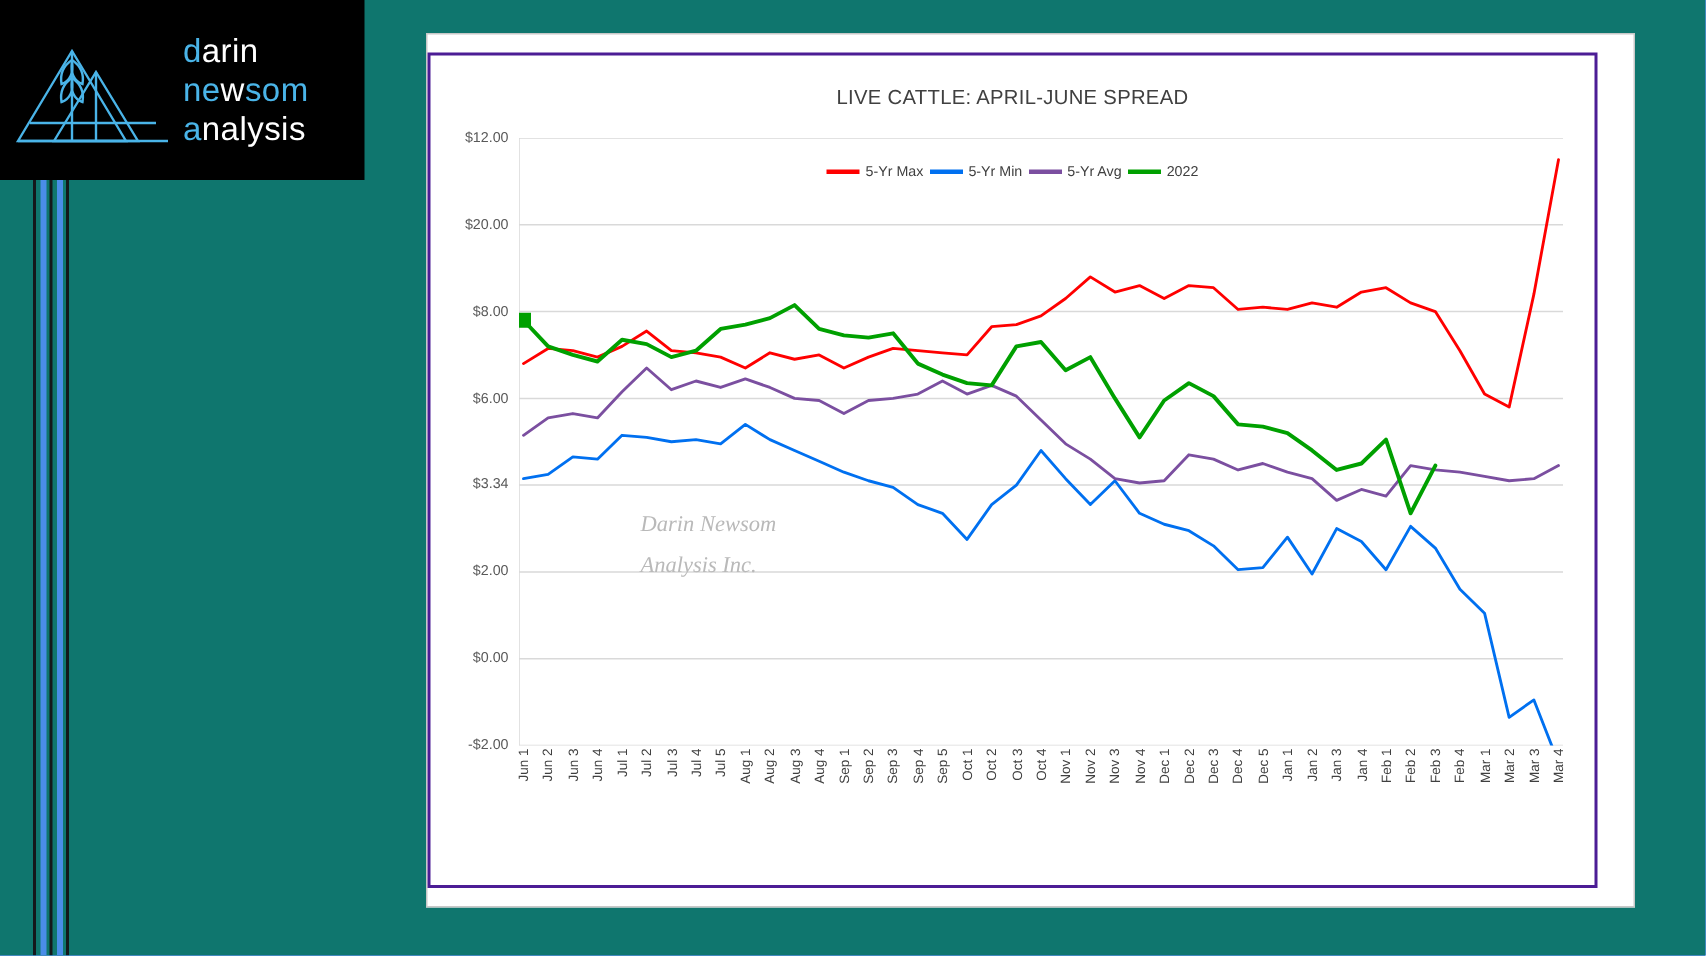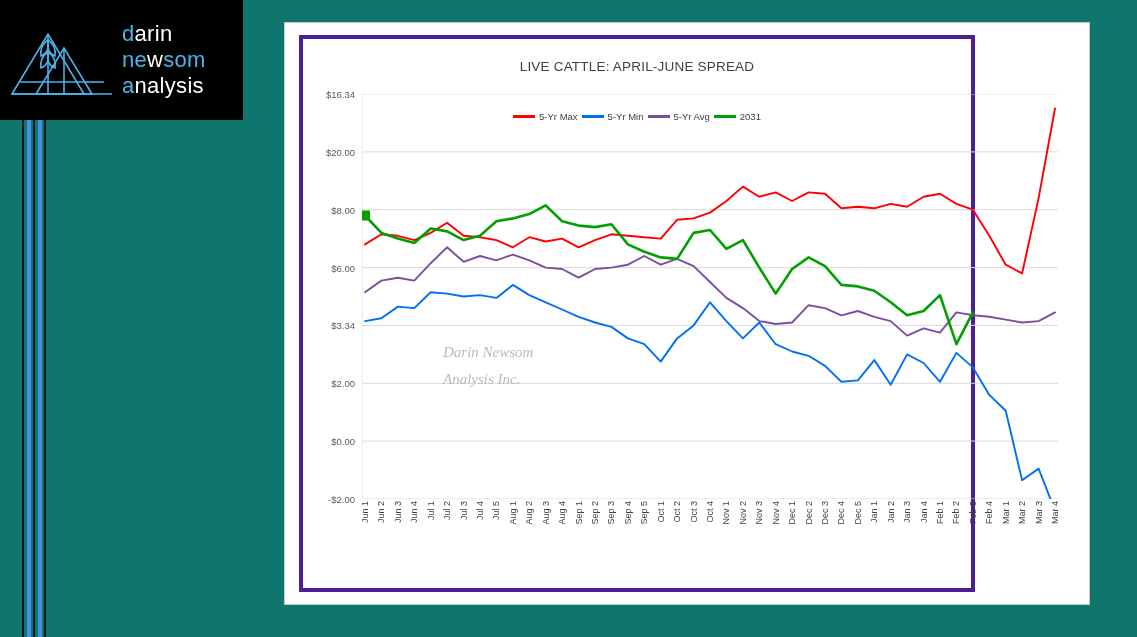--- a/index.html
+++ b/index.html
@@ -62,26 +62,26 @@
     left: 284px;
     top: 22px;
     width: 806px;
     height: 583px;
     background: #ffffff;
     border: 1px solid #c8c8c8;
     box-sizing: border-box;
   }
   .chart-inner {
     position: absolute;
-    left: 14px;
+    left: 0;
     top: 12px;
-    width: 676px;
+    width: 780px;
     height: 557px;
     background: #ffffff;
-    border: 4px solid #4c1d95;
+    border: 2px solid #4c1d95;
     box-sizing: border-box;
   }
   .chart-title {
     position: absolute;
     left: 0;
     top: 20px;
     width: 100%;
     text-align: center;
     font-size: 13.5px;
     color: #404040;
@@ -208,33 +208,33 @@
           <div class="legend-item">
             <span class="legend-swatch" style="background: rgb(0, 112, 240);"></span>
             <span>5-Yr Min</span>
           </div>
           <div class="legend-item">
             <span class="legend-swatch" style="background: rgb(123, 79, 160);"></span>
             <span>5-Yr Avg</span>
           </div>
           <div class="legend-item">
             <span class="legend-swatch" style="background: rgb(0, 160, 0);"></span>
-            <span>2031</span>
+            <span>2022</span>
           </div>
         </div>
 
       <div class="y-labels" id="y-labels">
           <span style="top: 405px;">-$2.00</span>
           <span style="top: 347.1px;">$0.00</span>
           <span style="top: 289.3px;">$2.00</span>
           <span style="top: 231.4px;">$3.34</span>
           <span style="top: 173.6px;">$6.00</span>
           <span style="top: 115.7px;">$8.00</span>
           <span style="top: 57.9px;">$20.00</span>
-          <span style="top: 0px;">$16.34</span>
+          <span style="top: 0px;">$12.00</span>
         </div>
 
       <div class="plot">
         <svg id="plot-svg" width="696" height="405" viewBox="0 0 696 405">
             <line x1="0" y1="405.0" x2="696" y2="405.0" stroke="#d9d9d9" stroke-width="1"></line>
             <line x1="0" y1="347.1" x2="696" y2="347.1" stroke="#d9d9d9" stroke-width="1"></line>
             <line x1="0" y1="289.3" x2="696" y2="289.3" stroke="#d9d9d9" stroke-width="1"></line>
             <line x1="0" y1="231.4" x2="696" y2="231.4" stroke="#d9d9d9" stroke-width="1"></line>
             <line x1="0" y1="173.6" x2="696" y2="173.6" stroke="#d9d9d9" stroke-width="1"></line>
             <line x1="0" y1="115.7" x2="696" y2="115.7" stroke="#d9d9d9" stroke-width="1"></line>

